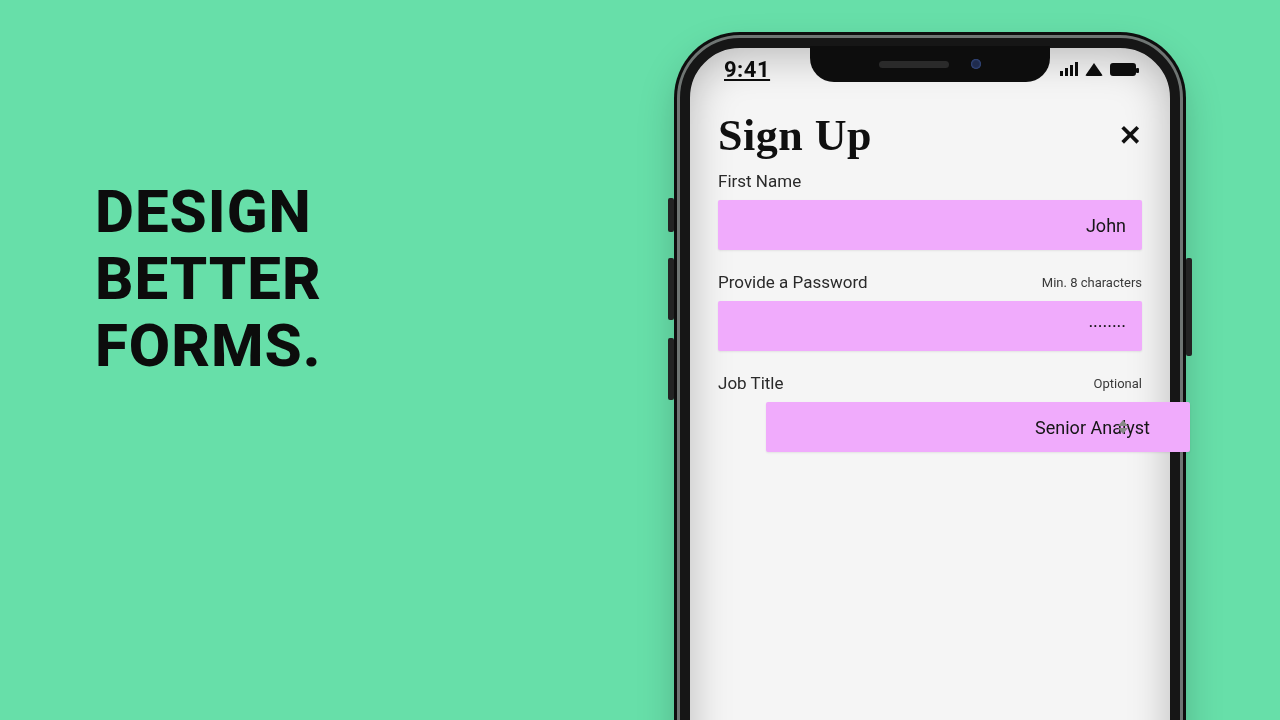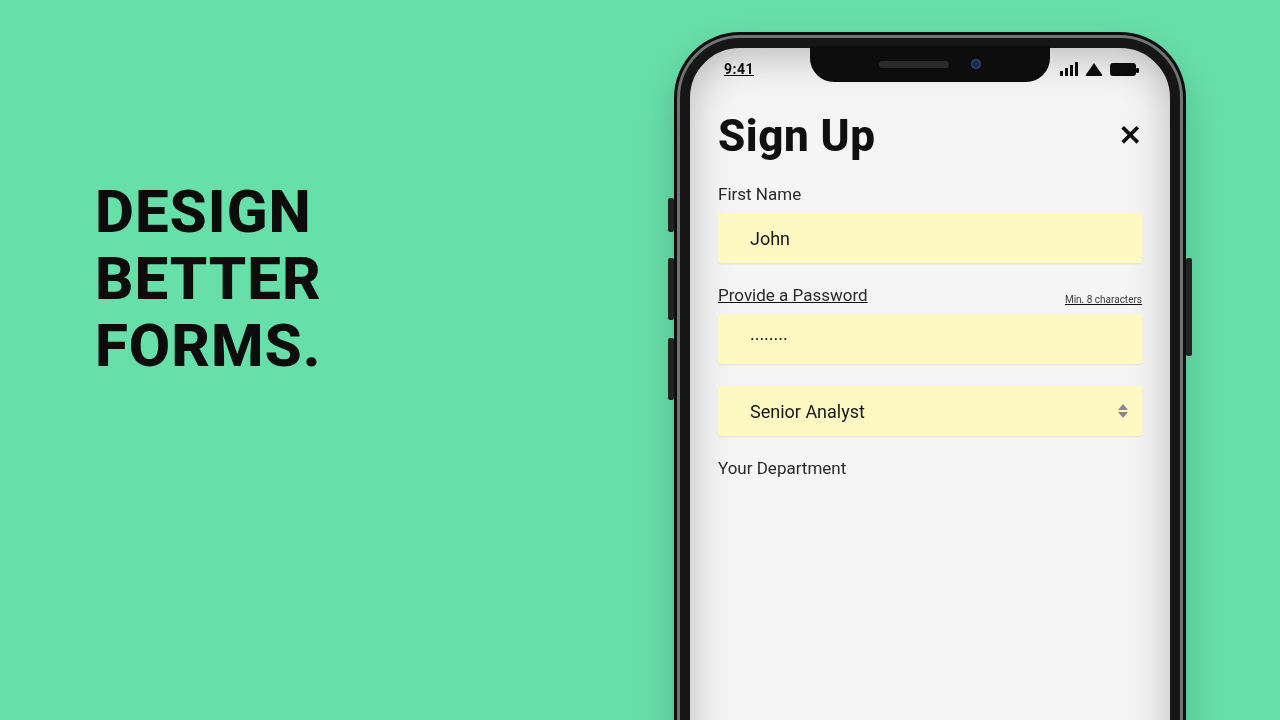--- a/index.html
+++ b/index.html
@@ -82,21 +82,21 @@
     position: absolute;
     top: 6px; left: 0; right: 0;
     height: 30px;
     display: flex;
     justify-content: space-between;
     align-items: center;
     padding: 0 34px;
     font-weight: 700;
     color: #0c0c0c;
   }
-  .statusbar .time { font-size: 14px; letter-spacing: .5px; text-decoration: underline; }
+  .statusbar .time { font-size: 22px; letter-spacing: .5px; text-decoration: underline; }
   .status-icons { display: flex; align-items: center; gap: 7px; }
   .sig { display: flex; align-items: flex-end; gap: 2px; }
   .sig i { width: 3px; background: #0c0c0c; display: block; }
   .sig i:nth-child(1){height:5px} .sig i:nth-child(2){height:8px}
   .sig i:nth-child(3){height:11px} .sig i:nth-child(4){height:14px}
   .wifi {
     width: 0; height: 0;
     border-left: 9px solid transparent;
     border-right: 9px solid transparent;
     border-bottom: 13px solid #0c0c0c;
@@ -113,46 +113,48 @@
 
   
   .screen {
     position: absolute;
     top: 48px; left: 0; right: 0; bottom: 0;
     padding: 14px 28px 0 28px;
     color: #101010;
   }
   .hdr {
     display: flex; align-items: center; justify-content: space-between;
-    margin-bottom: 22px;
+    margin-bottom: 10px;
+    font-family: Liberation Serif, serif;
   }
   .hdr h1 { font-size: 44px; font-weight: 800; letter-spacing: .5px; }
   .close { font-size: 28px; font-weight: 900; line-height: 1; cursor: pointer; }
 
   .form { display: flex; flex-direction: column; gap: 22px; }
   .row { display: flex; }
   .field { display: flex; flex-direction: column; gap: 9px; flex: 1; }
-  .labelrow { display: flex; justify-content: space-between; align-items: flex-end; text-decoration: underline; }
+  .labelrow { display: flex; justify-content: space-between; align-items: center; }
   .label { font-size: 17px; color: #2a2a2a; }
-  .hint  { font-size: 10px; color: #3a3a3a; }
+  .hint  { font-size: 13px; color: #3a3a3a; }
   .input, .select {
-    background: #fef9c3;
+    background: #f0abfc;
     border: none;
     border-radius: 2px;
     height: 50px;
-    padding: 0 32px;
+    padding: 0 16px;
     font-size: 18px;
     color: #161616;
     font-family: inherit;
     outline: none;
     box-shadow: 0 1px 2px rgba(0,0,0,.08);
     width: 100%;
+    text-align: right;
   }
   .select-wrap { position: relative; }
-  .select { padding-right: 40px; }
+  .select { padding-right: 40px; margin-left: 48px; }
   .chev {
     position: absolute; right: 14px; top: 50%; transform: translateY(-50%);
     display: flex; flex-direction: column; gap: 2px; align-items: center;
     color: #777; pointer-events: none;
   }
   .chev .up, .chev .down {
     width: 0; height: 0; border-left: 5px solid transparent; border-right: 5px solid transparent;
   }
   .chev .up   { border-bottom: 6px solid #888; }
   .chev .down { border-top: 6px solid #888; }
@@ -207,28 +209,29 @@
 
       <div class="field">
         <div class="labelrow">
           <span class="label">Provide a Password</span>
           <span class="hint">Min. 8 characters</span>
         </div>
         <input class="input" value="········" style="">
       </div>
 
       <div class="field">
+        <div class="labelrow">
+          <span class="label">Job Title</span>
+          <span class="hint">Optional</span>
+        </div>
         <div class="select-wrap">
           <input class="select" readonly="" value="Senior Analyst" style="">
           <span class="chev">
             <span class="up"></span>
               <span class="down"></span>
           </span>
         </div>
       </div>
 
-      <div class="field">
-        <span class="label">Your Department</span>
-      </div>
 
     </div>
   </div>
 </div>
 
 </body></html>

